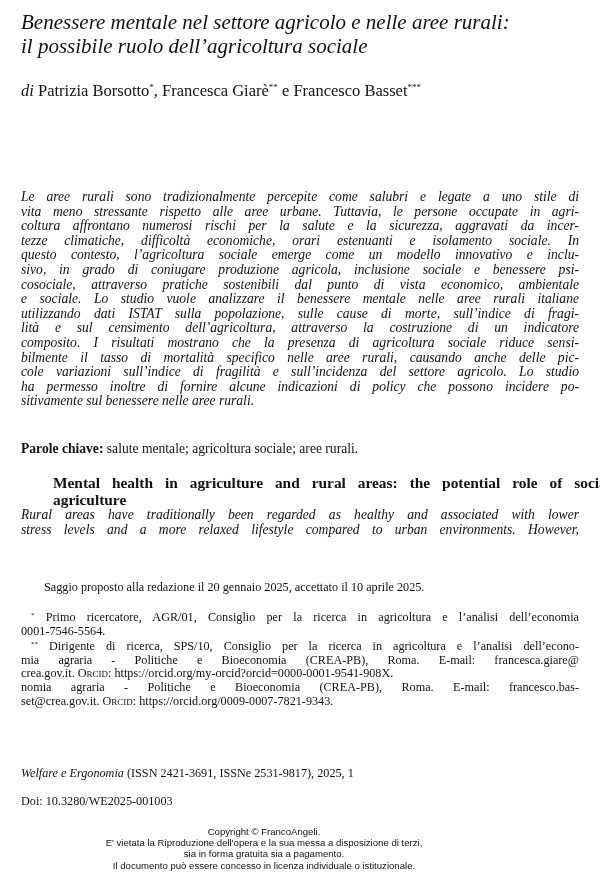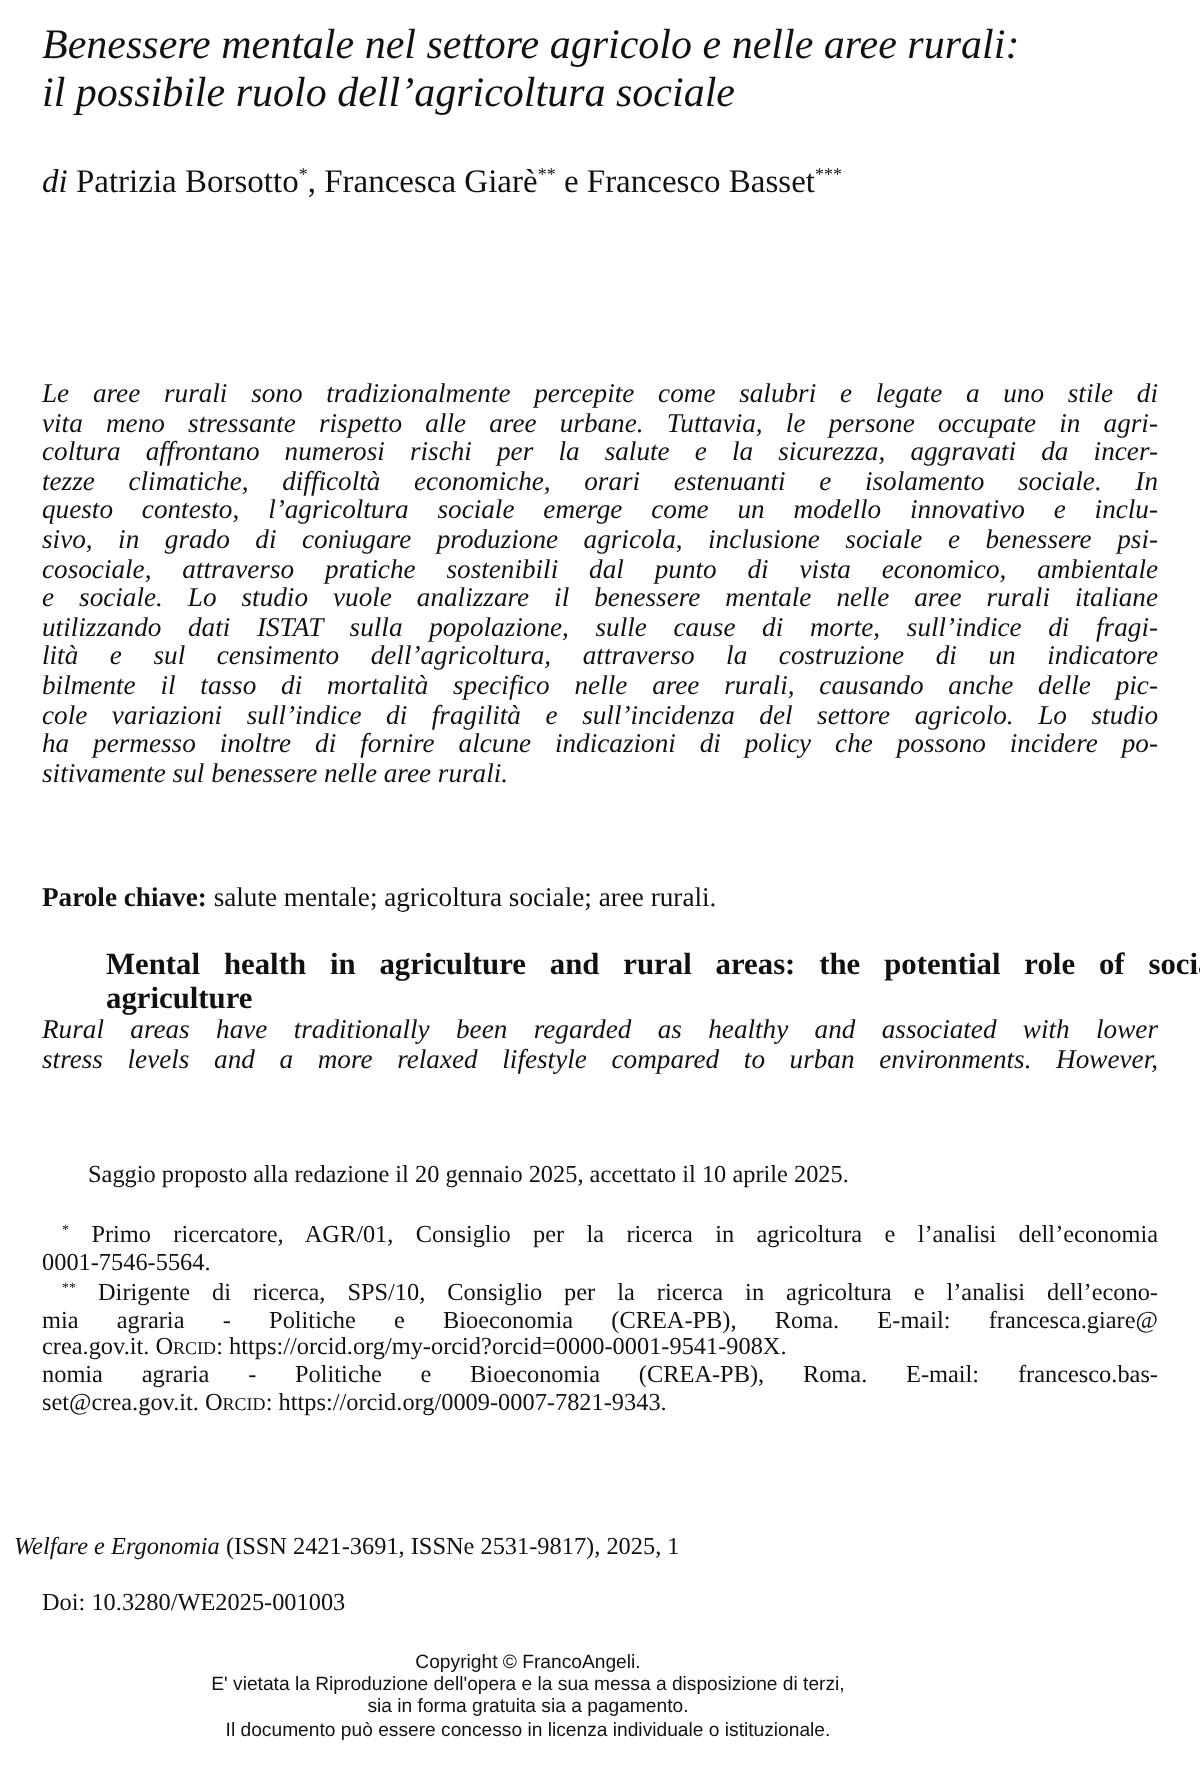--- a/index.html
+++ b/index.html
@@ -15,21 +15,21 @@
     .abstract { top: 190px; font-style: italic; font-size: 13.6px; line-height: 14.6px; }
     .keywords { top: 441px; font-size: 13.6px; line-height: 15px; white-space: nowrap; }
     .keywords b { font-weight: bold; }
     .en-title { top: 474px; font-weight: bold; font-size: 15.4px; line-height: 17px; margin-left: 32px; }
     .en-abstract { top: 508px; font-style: italic; font-size: 13.6px; line-height: 14.6px; }
     .received { position: absolute; left: 44px; top: 580px; font-size: 12.2px; white-space: nowrap; }
     .notes { top: 609px; font-size: 12.2px; line-height: 13.6px; }
     .notes .ind { padding-left: 10px; }
     .notes sup { font-size: 7px; vertical-align: 4px; }
     .sc { font-variant: small-caps; }
-    .journal { position: absolute; left: 7px; top: 766px; font-size: 12.2px; white-space: nowrap; text-align: center; }
+    .journal { position: absolute; left: 21px; top: 766px; font-size: 12.2px; white-space: nowrap; text-align: center; }
     .journal i { font-style: italic; }
     .doi { position: absolute; left: 21px; top: 794px; font-size: 12.2px; white-space: nowrap; }
     .copyright { position: absolute; left: 0; width: 528px; top: 826px; text-align: center; font-family: "Liberation Sans", "DejaVu Sans", sans-serif; font-size: 9.6px; line-height: 11.2px; color: #111; }
   </style>
 </head>
 <body>
 
 <div class="title">
   <div>Benessere mentale nel settore agricolo e nelle aree rurali:</div>
   <div>il possibile ruolo dell’agricoltura sociale</div>
@@ -44,20 +44,21 @@
   <span class="jline">Le aree rurali sono tradizionalmente percepite come salubri e legate a uno stile di</span>
   <span class="jline">vita meno stressante rispetto alle aree urbane. Tuttavia, le persone occupate in agri-</span>
   <span class="jline">coltura affrontano numerosi rischi per la salute e la sicurezza, aggravati da incer-</span>
   <span class="jline">tezze climatiche, difficoltà economiche, orari estenuanti e isolamento sociale. In</span>
   <span class="jline">questo contesto, l’agricoltura sociale emerge come un modello innovativo e inclu-</span>
   <span class="jline">sivo, in grado di coniugare produzione agricola, inclusione sociale e benessere psi-</span>
   <span class="jline">cosociale, attraverso pratiche sostenibili dal punto di vista economico, ambientale</span>
   <span class="jline">e sociale. Lo studio vuole analizzare il benessere mentale nelle aree rurali italiane</span>
   <span class="jline">utilizzando dati ISTAT sulla popolazione, sulle cause di morte, sull’indice di fragi-</span>
   <span class="jline">lità e sul censimento dell’agricoltura, attraverso la costruzione di un indicatore</span>
+  <span class="jline">composito. I risultati mostrano che la presenza di agricoltura sociale riduce sensi-</span>
   <span class="jline">bilmente il tasso di mortalità specifico nelle aree rurali, causando anche delle pic-</span>
   <span class="jline">cole variazioni sull’indice di fragilità e sull’incidenza del settore agricolo. Lo studio</span>
   <span class="jline">ha permesso inoltre di fornire alcune indicazioni di policy che possono incidere po-</span>
   <span class="jline last">sitivamente sul benessere nelle aree rurali.</span>
 </div>
 
 <div class="block keywords">
   <b>Parole chiave:</b><span> salute mentale; agricoltura sociale; aree rurali.</span>
 </div>
 

